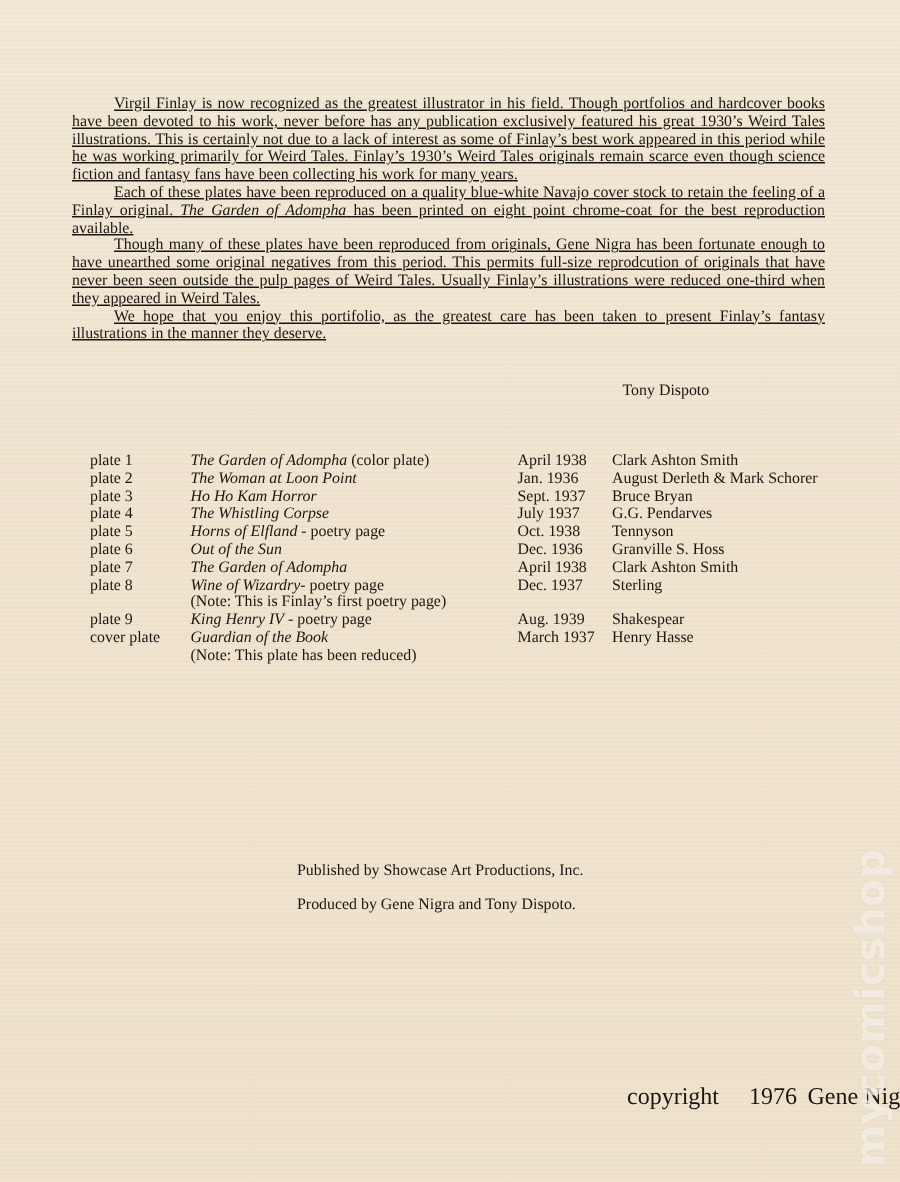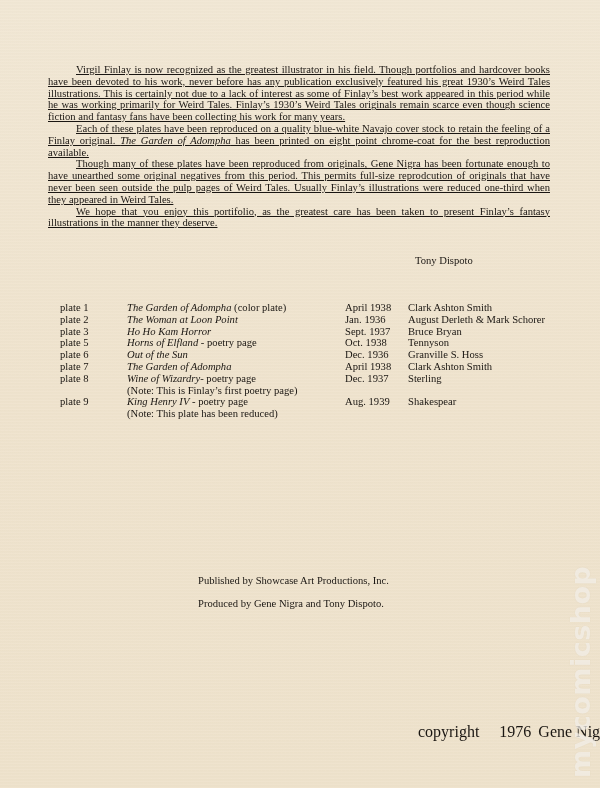--- a/index.html
+++ b/index.html
@@ -90,20 +90,26 @@
         <span class="c-date">Jan. 1936</span>
         <span class="c-author">August Derleth &amp; Mark Schorer</span>
       </div>
       <div class="plate-row">
         <span class="c-num">plate 3</span>
         <span class="c-title"><span class="it">Ho Ho Kam Horror</span><span></span></span>
         <span class="c-date">Sept. 1937</span>
         <span class="c-author">Bruce Bryan</span>
       </div>
       <div class="plate-row">
+        <span class="c-num">plate 4</span>
+        <span class="c-title"><span class="it">The Whistling Corpse</span><span></span></span>
+        <span class="c-date">July 1937</span>
+        <span class="c-author">G.G. Pendarves</span>
+      </div>
+      <div class="plate-row">
         <span class="c-num">plate 5</span>
         <span class="c-title"><span class="it">Horns of Elfland</span><span> - poetry page</span></span>
         <span class="c-date">Oct. 1938</span>
         <span class="c-author">Tennyson</span>
       </div>
       <div class="plate-row">
         <span class="c-num">plate 6</span>
         <span class="c-title"><span class="it">Out of the Sun</span><span></span></span>
         <span class="c-date">Dec. 1936</span>
         <span class="c-author">Granville S. Hoss</span>
@@ -126,20 +132,26 @@
         <span class="c-date"></span>
         <span class="c-author"></span>
       </div>
       <div class="plate-row">
         <span class="c-num">plate 9</span>
         <span class="c-title"><span class="it">King Henry IV</span><span> - poetry page</span></span>
         <span class="c-date">Aug. 1939</span>
         <span class="c-author">Shakespear</span>
       </div>
       <div class="plate-row">
+        <span class="c-num">cover plate</span>
+        <span class="c-title"><span class="it">Guardian of the Book</span><span></span></span>
+        <span class="c-date">March 1937</span>
+        <span class="c-author">Henry Hasse</span>
+      </div>
+      <div class="plate-row">
         <span class="c-num"></span>
         <span class="c-title"><span class="it"></span><span>(Note: This plate has been reduced)</span></span>
         <span class="c-date"></span>
         <span class="c-author"></span>
       </div>
     </div>
 
 
   <div class="published">Published by Showcase Art Productions, Inc.</div>
   <div class="produced">Produced by Gene Nigra and Tony Dispoto.</div>

